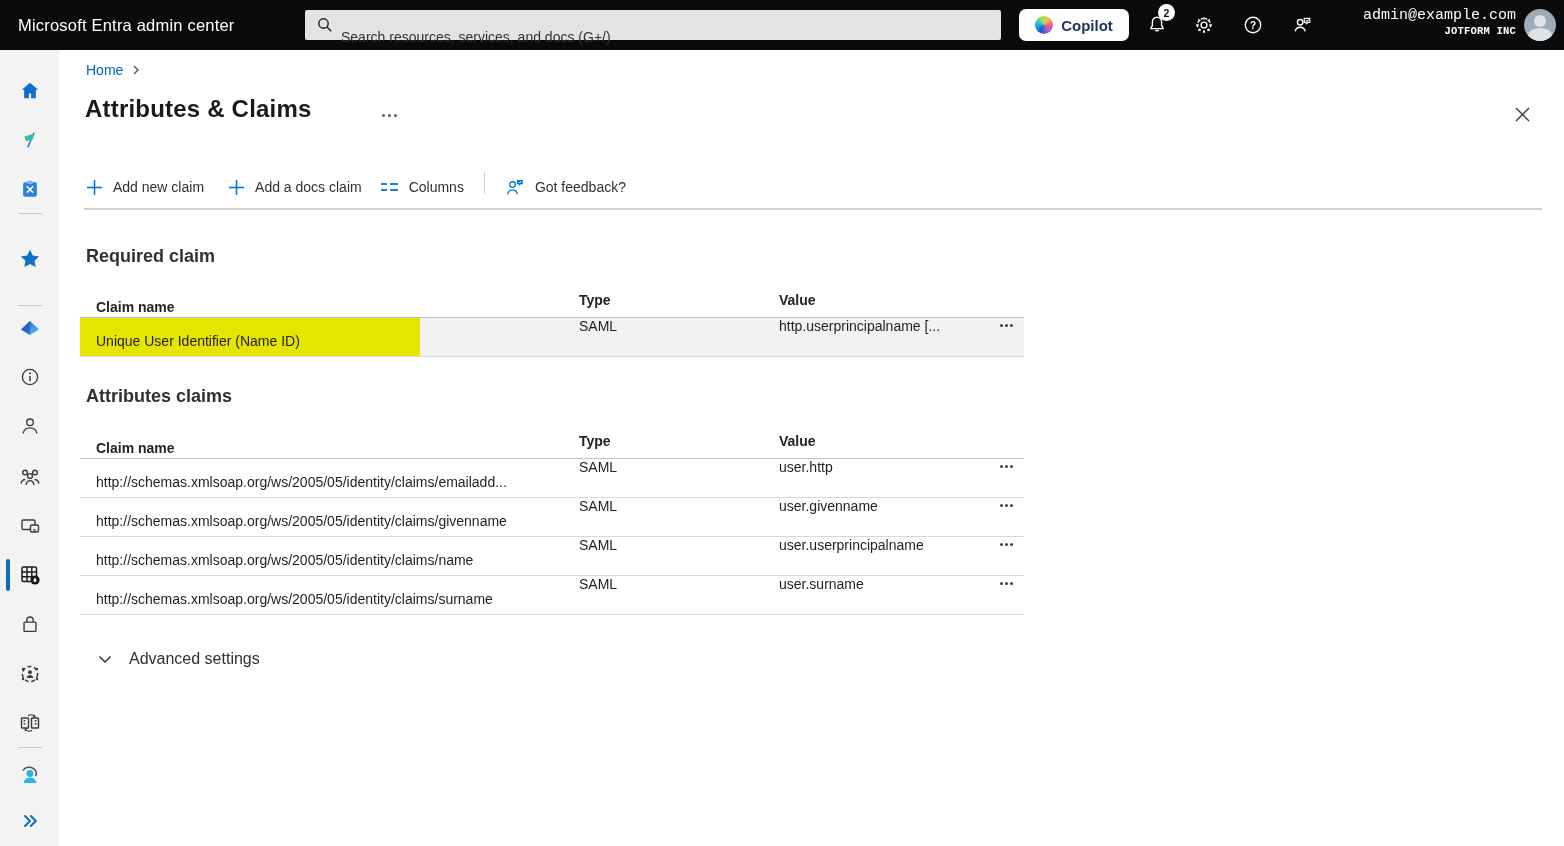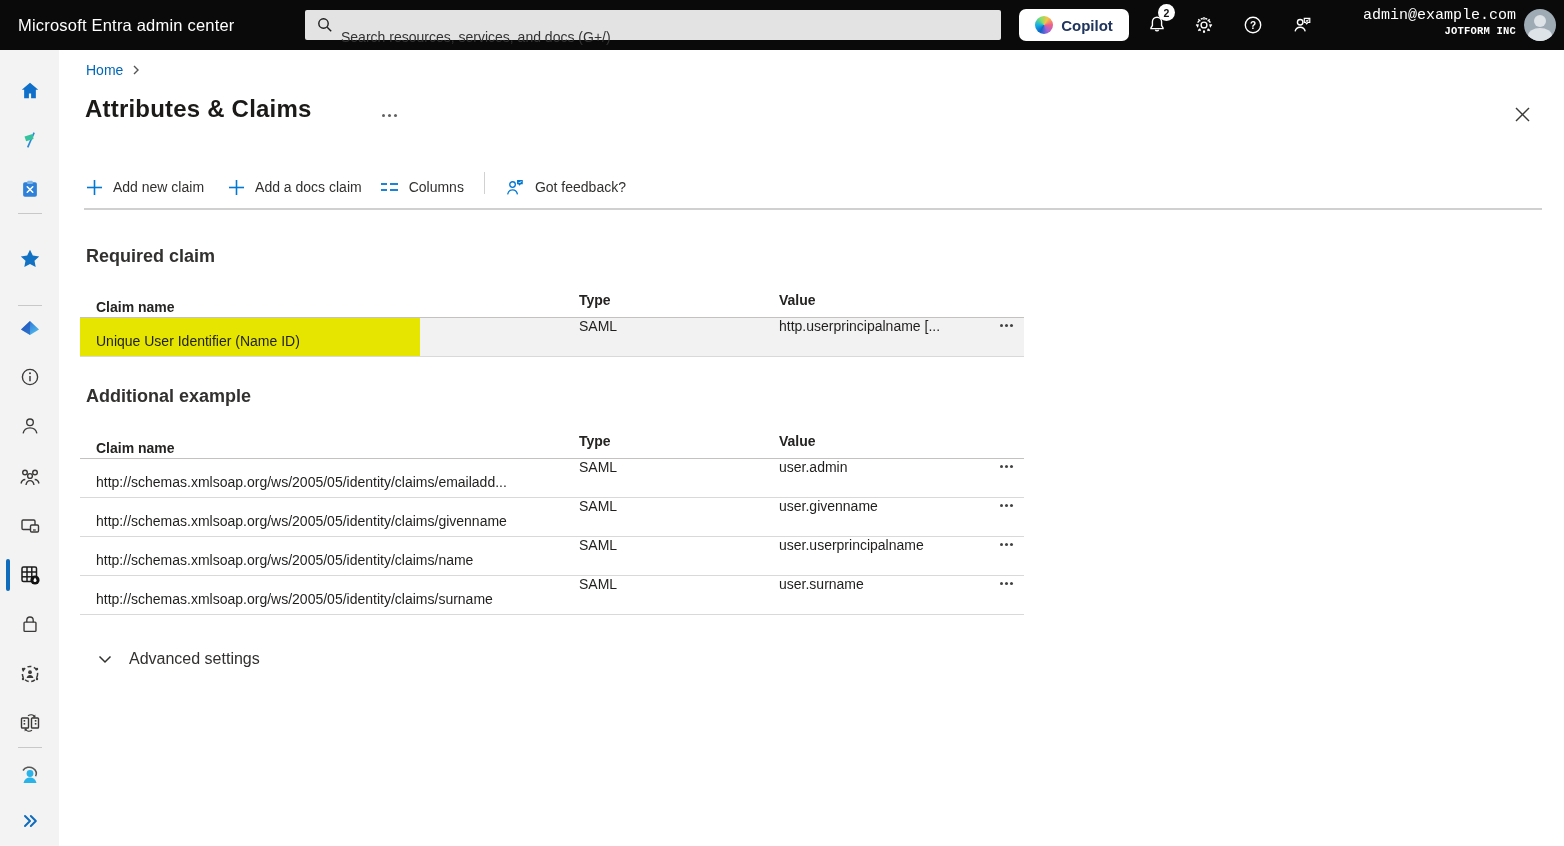--- a/index.html
+++ b/index.html
@@ -345,33 +345,33 @@
       <span class="hl"></span>
       <div class="c1">Unique User Identifier (Name ID)</div>
       <div class="c2">SAML</div>
       <div class="c3">http.userprincipalname [...</div>
       <div class="cmenu">
           <button class="row-menu"><span class="dots3"></span></button>
         </div>
     </div>
   </div>
 
-  <h2 class="section-h h-additional">Additional example</h2>
+  <h2 class="section-h h-additional">Attributes claims</h2>
 
   <div class="claims-table t-additional">
     <div class="thead">
       <div class="c1">Claim name</div>
       <div class="c2">Type</div>
       <div class="c3">Value</div>
       <div class="cmenu"></div>
     </div>
     <div class="trow">
       <div class="c1">http://schemas.xmlsoap.org/ws/2005/05/identity/claims/emailadd...</div>
       <div class="c2">SAML</div>
-      <div class="c3">user.admin</div>
+      <div class="c3">user.http</div>
       <div class="cmenu">
           <button class="row-menu"><span class="dots3"></span></button>
         </div>
     </div>
     <div class="trow">
       <div class="c1">http://schemas.xmlsoap.org/ws/2005/05/identity/claims/givenname</div>
       <div class="c2">SAML</div>
       <div class="c3">user.givenname</div>
       <div class="cmenu">
           <button class="row-menu"><span class="dots3"></span></button>

